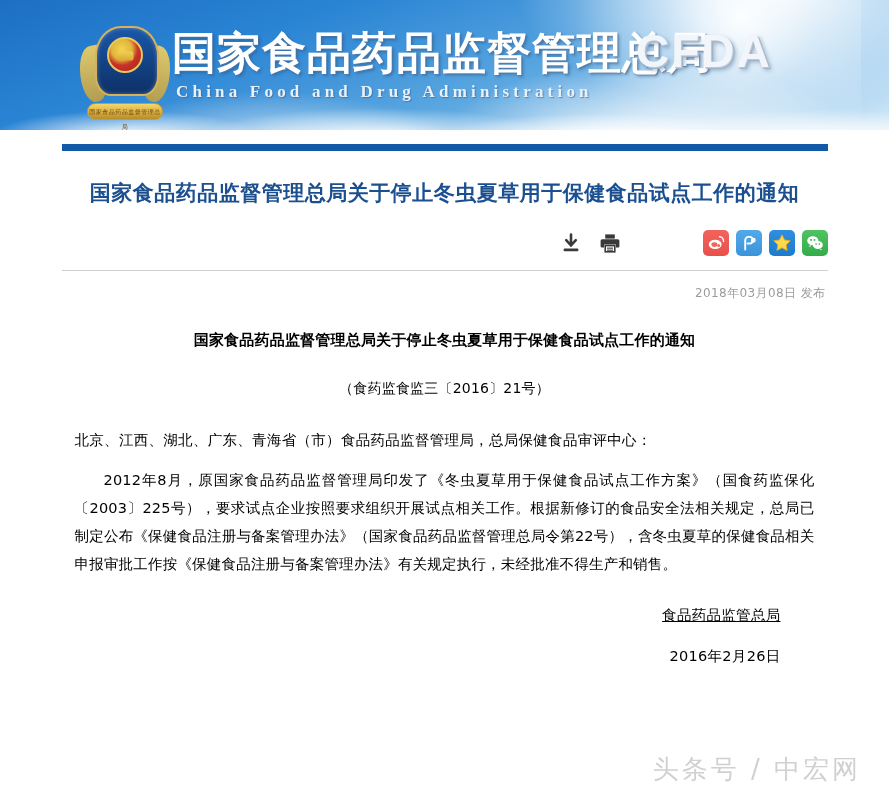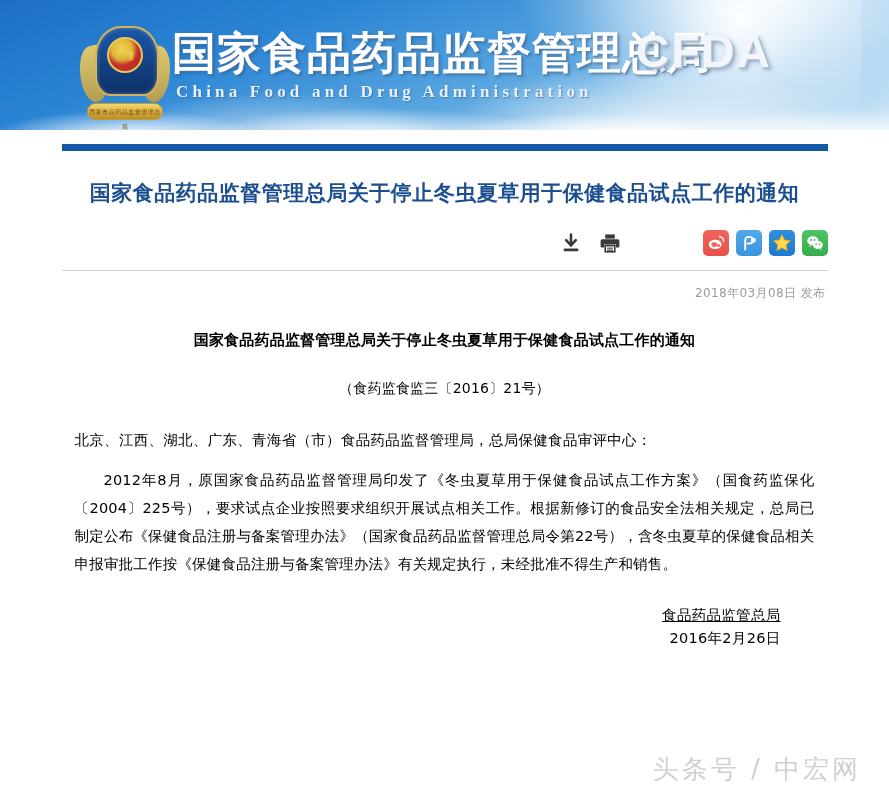--- a/index.html
+++ b/index.html
@@ -280,21 +280,21 @@
     margin-top: 28px;
     text-align: right;
     font-size: 14.5px;
     color: #000000;
     letter-spacing: 0.3px;
     padding-right: 34px;
     font-family: "DejaVu Sans", sans-serif;
     text-decoration: underline;
   }
   .sign-date {
-    margin-top: 4px;
+    margin-top: 22px;
     text-align: right;
     font-size: 14.5px;
     color: #000000;
     letter-spacing: 0.3px;
     padding-right: 34px;
     font-family: "DejaVu Sans", sans-serif;
   }
 
   
   .watermark {
@@ -392,20 +392,20 @@
   </div>
 
   <div class="thin-rule"></div>
 
   <div class="pub-date">2018年03月08日  发布</div>
 
   <div class="body-wrap">
     <div class="body-heading">国家食品药品监督管理总局关于停止冬虫夏草用于保健食品试点工作的通知</div>
     <div class="doc-number">（食药监食监三〔2016〕21号）</div>
     <div class="recipient">北京、江西、湖北、广东、青海省（市）食品药品监督管理局，总局保健食品审评中心：</div>
-    <p class="para">2012年8月，原国家食品药品监督管理局印发了《冬虫夏草用于保健食品试点工作方案》（国食药监保化〔2004〕225号），要求试点企业按照要求组织开展试点相关工作。根据新修订的食品安全法相关规定，总局已制定公布《保健食品注册与备案管理办法》（国家食品药品监督管理总局令第22号），含冬虫夏草的保健食品相关申报审批工作按《保健食品注册与备案管理办法》有关规定执行，未经批准不得生产和销售。</p>
+    <p class="para">2012年8月，原国家食品药品监督管理局印发了《冬虫夏草用于保健食品试点工作方案》（国食药监保化〔2003〕225号），要求试点企业按照要求组织开展试点相关工作。根据新修订的食品安全法相关规定，总局已制定公布《保健食品注册与备案管理办法》（国家食品药品监督管理总局令第22号），含冬虫夏草的保健食品相关申报审批工作按《保健食品注册与备案管理办法》有关规定执行，未经批准不得生产和销售。</p>
     <div class="sign">食品药品监管总局</div>
     <div class="sign-date">2016年2月26日</div>
   </div>
 
 </div>
 
 <div class="watermark">头条号 / 中宏网</div>
 
 </body></html>

